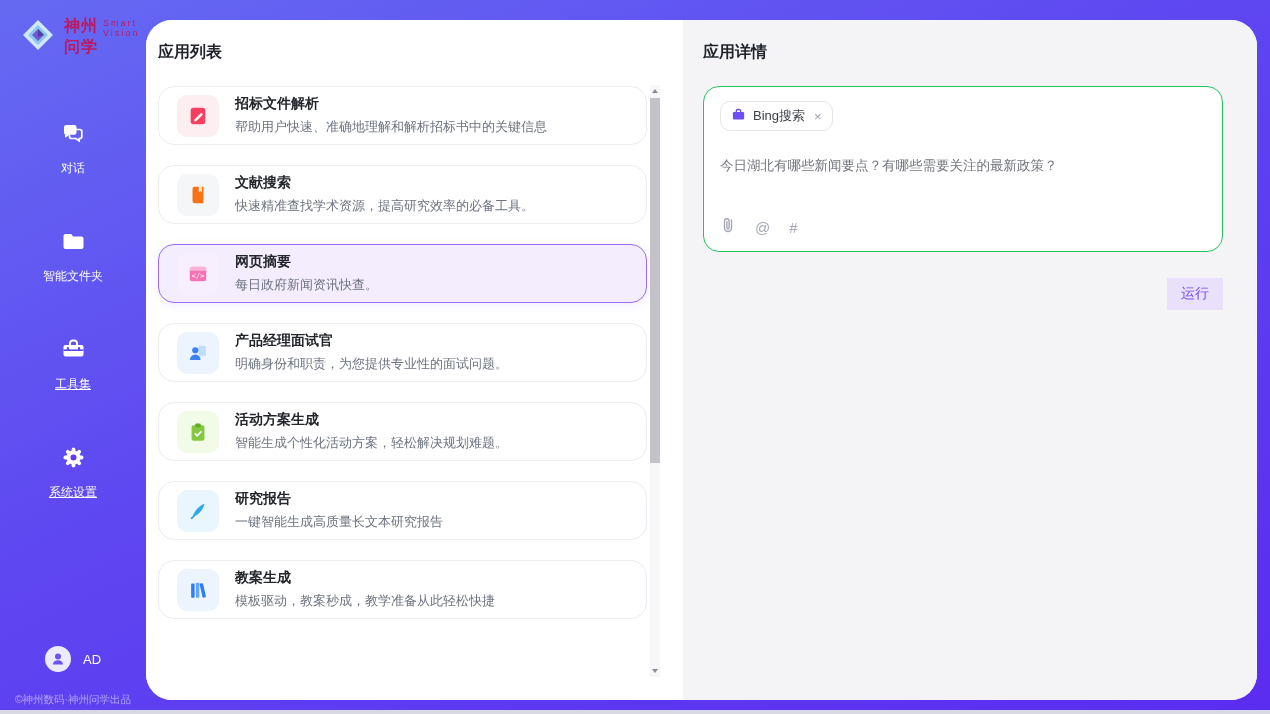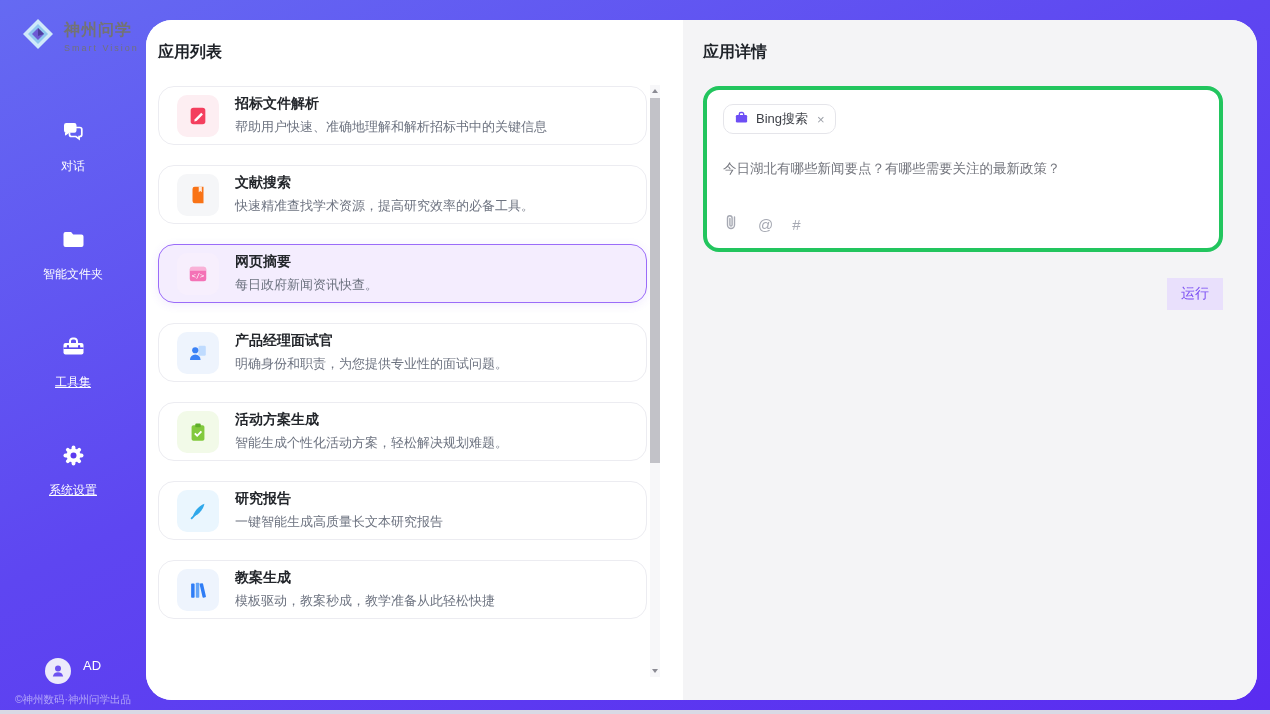--- a/index.html
+++ b/index.html
@@ -7,34 +7,34 @@
   body {
     font-family:"Liberation Sans","DejaVu Sans",sans-serif;
     background:linear-gradient(155deg,#656af2 0%,#5e46f1 45%,#5a2cf0 100%);
     position:relative; color:#23262b;
   }
   .bottom-edge { position:absolute; left:0; right:0; bottom:0; height:4px; background:#d9d9e4; z-index:5; }
 
   
   .sidebar { position:absolute; left:0; top:0; width:146px; height:714px; z-index:2; }
   .logo { display:flex; align-items:center; gap:8px; margin:16px 0 0 20px; }
-  .logo-text { display:flex; flex-direction:column; color:#737373; }
+  .logo-text { display:flex; flex-direction:row; color:#be185d; }
   .logo-name { font-size:16px; font-weight:bold; letter-spacing:1px; }
   .logo-sub { font-size:9px; letter-spacing:2px; margin-top:2px; opacity:.95; }
   .nav { margin-top:36px; display:flex; flex-direction:column; }
   .nav-item { height:108px; display:flex; flex-direction:column; align-items:center; justify-content:center; gap:9px; color:#fff; cursor:pointer; }
   .nav-label { font-size:12px; }
   .nav-label.underlined { text-decoration:underline; }
   .nav-item.active { background:#fff; height:88px; width:122px; margin:10px 0; align-self:flex-end; border-radius:30px 0 0 30px; position:relative; color:#5b3cf0; }
   .nav-item.active::before { content:""; position:absolute; right:0; top:-22px; width:22px; height:22px;
       background:radial-gradient(circle 22px at 0 0, rgba(0,0,0,0) 21.5px, #fff 22px); }
   .nav-item.active::after { content:""; position:absolute; right:0; bottom:-22px; width:22px; height:22px;
       background:radial-gradient(circle 22px at 0 100%, rgba(0,0,0,0) 21.5px, #fff 22px); }
   .nav-item.active .nav-label { color:#5b3cf0; }
-  .user-row { position:absolute; bottom:30px; left:0; width:146px; display:flex; align-items:flex-start; justify-content:center; gap:12px; color:#fff; }
+  .user-row { position:absolute; bottom:42px; left:0; width:146px; display:flex; align-items:center; justify-content:center; gap:12px; color:#fff; }
   .avatar { width:26px; height:26px; border-radius:50%; background:#eceafb; display:flex; align-items:center; justify-content:center; }
   .user-name { font-size:13px; }
   .copyright { position:absolute; bottom:7px; left:0; width:146px; text-align:center; font-size:10.5px; color:rgba(255,255,255,.5); white-space:nowrap; }
 
   
   .main { position:absolute; left:146px; top:20px; width:1111px; height:680px; background:#fff; border-radius:26px; display:flex; overflow:hidden; z-index:1; }
 
   
   .list-panel { width:537px; position:relative; padding:22px 0 0 12px; background:#fff; }
   .panel-title { font-size:16px; font-weight:bold; color:#1f2329; margin-left:0; }
@@ -49,21 +49,21 @@
   
   .scrollbar { position:absolute; left:504px; top:65px; width:10px; height:592px; background:#f7f7f9; }
   .sb-arrow { position:absolute; left:0; width:10px; height:12px; display:flex; align-items:center; justify-content:center; }
   .sb-arrow.up { top:0; } .sb-arrow.down { bottom:0; }
   .tri-up { width:0; height:0; border-left:3.5px solid transparent; border-right:3.5px solid transparent; border-bottom:4.5px solid #8b8b94; }
   .tri-down { width:0; height:0; border-left:3.5px solid transparent; border-right:3.5px solid transparent; border-top:4.5px solid #8b8b94; }
   .sb-thumb { position:absolute; left:0; top:13px; width:10px; height:365px; background:#c2c2c8; }
 
   
   .detail-panel { flex:1; background:#f4f4f6; padding:22px 0 0 20px; position:relative; }
-  .prompt-card { margin-top:23px; width:520px; height:166px; background:#fff; border:4px solid #22c55e; border-radius:16px; padding:14px 16px; position:relative; }
+  .prompt-card { margin-top:23px; width:520px; height:166px; background:#fff; border:1px solid #22c55e; border-radius:16px; padding:14px 16px; position:relative; }
   .tag { display:inline-flex; align-items:center; gap:7px; height:30px; padding:0 10px; border:1px solid #e5e5ea; border-radius:10px; background:#fff; }
   .tag-label { font-size:13px; color:#3c3f46; }
   .tag-close { font-size:13px; color:#9ca0a8; margin-left:2px; cursor:pointer; line-height:1; }
   .prompt-text { margin-top:26px; font-size:13.5px; color:#73757d; }
   .attach-row { position:absolute; left:16px; bottom:13px; display:flex; align-items:center; gap:19px; color:#a6a9b3; }
   .glyph-btn { font-size:15px; color:#a6a9b3; cursor:pointer; line-height:1; }
   .run-row { width:520px; margin-top:26px; display:flex; justify-content:flex-end; }
   .run-btn { background:#e9e0fc; color:#7a4df3; font-size:14px; padding:7px 14px; border:none; border-radius:0; cursor:pointer; font-family:inherit; }
 </style>
 </head>

